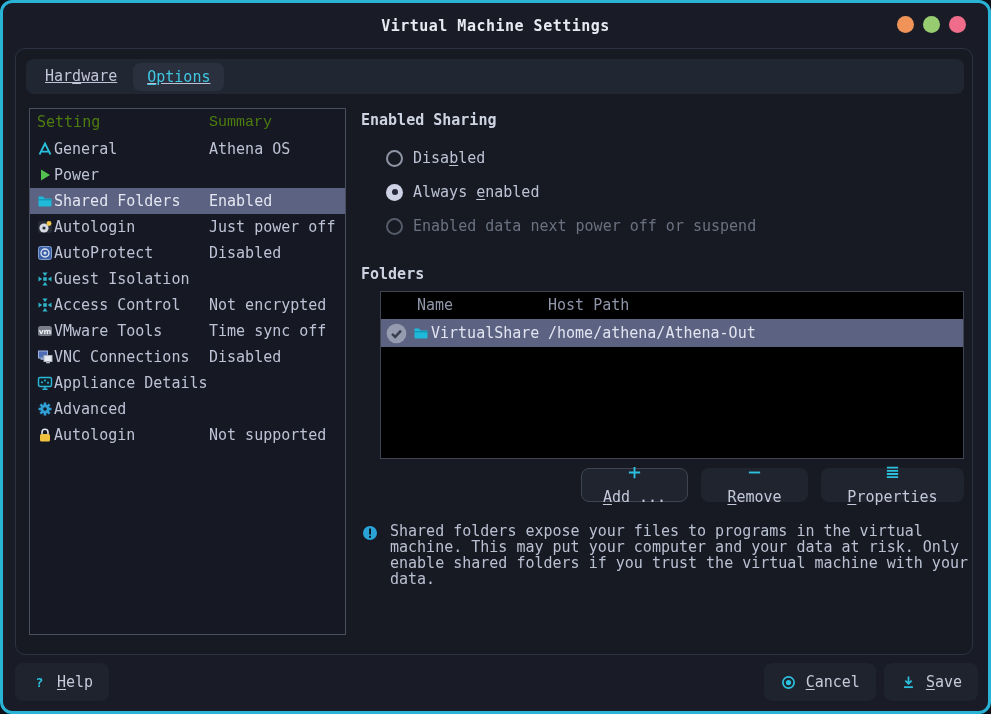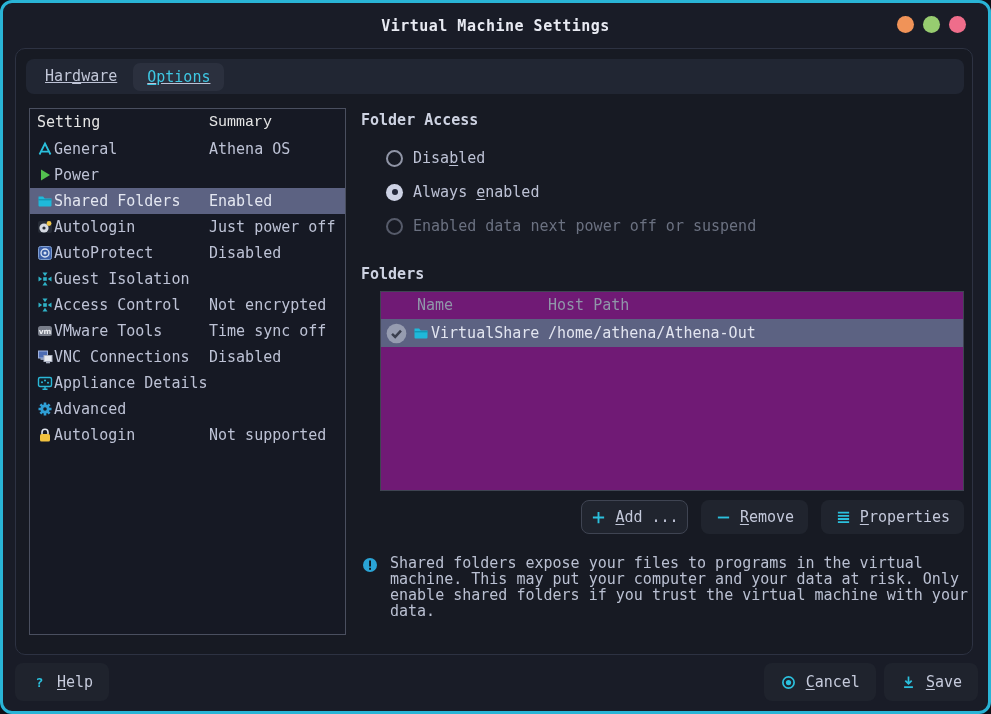--- a/index.html
+++ b/index.html
@@ -24,21 +24,21 @@
             display:flex;align-items:center;padding-left:9px;gap:6px;text-decoration:underline;}
   .tab{padding:0 10px;height:35px;line-height:35px;color:#c2c7d8;cursor:default;}
   .tab.active{background:#2b303e;border-radius:7px;height:28px;line-height:28px;
               color:#3ec8e4;padding:0 14px;}
 
   .content{display:flex;padding:14px 0 0 13px;}
 
   
   .settings-table{flex:none;width:317px;height:527px;box-sizing:border-box;
                   border:1px solid #4a4f5f;background:#161924;overflow:hidden;}
-  .shead{position:relative;height:27px;line-height:27px;color:#e5e5e5;padding-left:7px;}
+  .shead{position:relative;height:27px;line-height:27px;color:#4d7c0f;padding-left:7px;}
   .shead .col2{position:absolute;left:179px;top:0;font-family:Liberation Mono, monospace;}
   .srow{position:relative;height:26px;display:flex;align-items:center;padding-left:6px;}
   .srow .summary{position:absolute;left:179px;}
   .srow.selected{background:#5c6282;color:#e4e7f1;}
   .icon{display:inline-flex;width:17px;height:16px;align-items:center;justify-content:center;flex:none;}
   .srow .icon{margin-right:1px;}
   .icon svg{width:16px;height:16px;display:block;}
 
   
   .right{margin-left:15px;flex:1;}
@@ -47,36 +47,36 @@
   .radio-group{margin-left:25px;margin-top:12px;}
   .radio-row{height:34px;display:flex;align-items:center;gap:10px;}
   .radio{width:17px;height:17px;border-radius:50%;box-sizing:border-box;flex:none;position:relative;}
   .radio.unselected{border:2px solid #9095a6;}
   .radio.selected{background:#cdd2e4;}
   .radio.selected::after{content:'';position:absolute;inset:5.5px;background:#23283a;border-radius:50%;}
   .radio.disabled{border:2px solid #565b6a;}
   .radio-row.disabled .radio-label{color:#6b7181;}
 
   #folders-title{margin-top:22px;}
-  .folders-table{margin-left:19px;margin-top:8px;width:584px;height:200px;
-                 box-sizing:border-box;border:1px solid #3f4452;background:#701a75;overflow:hidden;}
+  .folders-table{margin-left:19px;margin-top:8px;width:584px;height:168px;
+                 box-sizing:border-box;border:1px solid #3f4452;background:#000000;overflow:hidden;}
   .fhead{position:relative;height:27px;line-height:27px;color:#9096a9;}
   .fhead .col1{position:absolute;left:36px;}
   .fhead .col2{position:absolute;left:167px;}
   .frow{position:relative;height:28px;display:flex;align-items:center;background:#5c6282;color:#e2e5f0;}
   .frow .check{margin-left:5px;width:21px;height:21px;}
   .frow .check svg{width:21px;height:21px;display:block;}
   .frow .ficon{margin-left:5px;}
   .frow .fname{margin-left:2px;}
   .frow .fpath{position:absolute;left:167px;}
 
   .fbuttons{display:flex;justify-content:flex-end;gap:13px;margin-top:9px;padding-right:8px;}
   .btn{height:34px;box-sizing:border-box;border:none;border-radius:8px;background:#20242e;
        color:#c3c8da;display:flex;align-items:center;justify-content:center;gap:8px;
-       font-family:inherit;font-size:15px;cursor:default;}
+       font-family:inherit;font-size:15px;cursor:default;flex-direction:column;}
   .btn .icon svg{width:15px;height:15px;}
   #add-button{width:107px;border:1px solid #3f4452;}
   #remove-button{width:107px;}
   #properties-button{width:143px;align-items:center;}
 
   .warning{display:flex;gap:12px;margin-top:21px;}
   .warning .icon{margin-top:2px;}
   .warning-text{width:580px;line-height:16px;color:#bac0d2;}
 
   
@@ -254,21 +254,21 @@
                   <rect x="3" y="7" width="10" height="7.5" rx="1.5" fill="#f1c23f"></rect>
                 </svg>
               </span>
               <span>Autologin</span>
               <span class="summary">Not supported</span>
             </div>
           </div>
       </div>
 
       <div class="right">
-        <div class="section-title" id="folder-sharing-title">Folder Access</div>
+        <div class="section-title" id="folder-sharing-title">Enabled Sharing</div>
         <div class="radio-group" id="radio-group">
             <div class="radio-row">
               <span class="radio unselected"></span>
               <span class="radio-label">Disa<u>b</u>led</span>
             </div>
             <div class="radio-row">
               <span class="radio selected"></span>
               <span class="radio-label">Always <u>e</u>nabled</span>
             </div>
             <div class="radio-row disabled">

